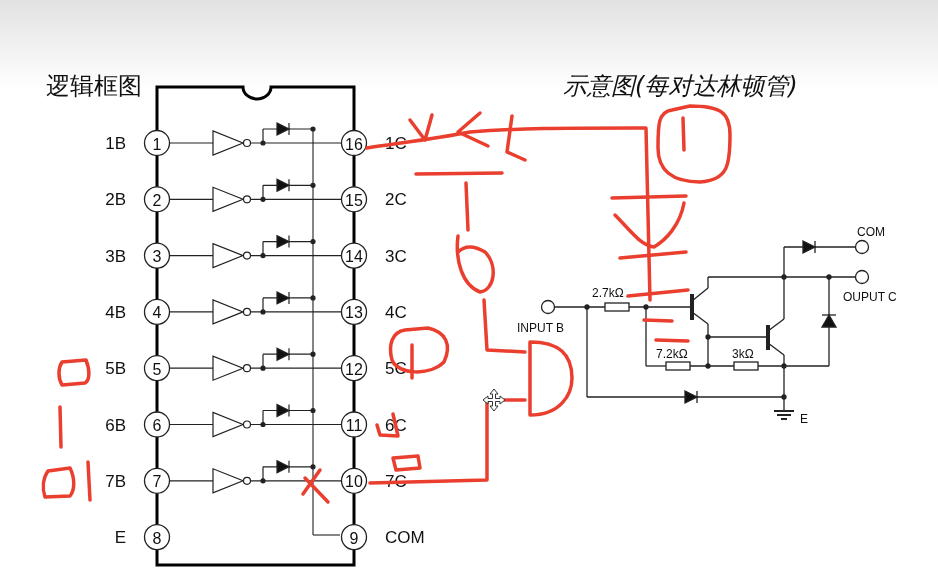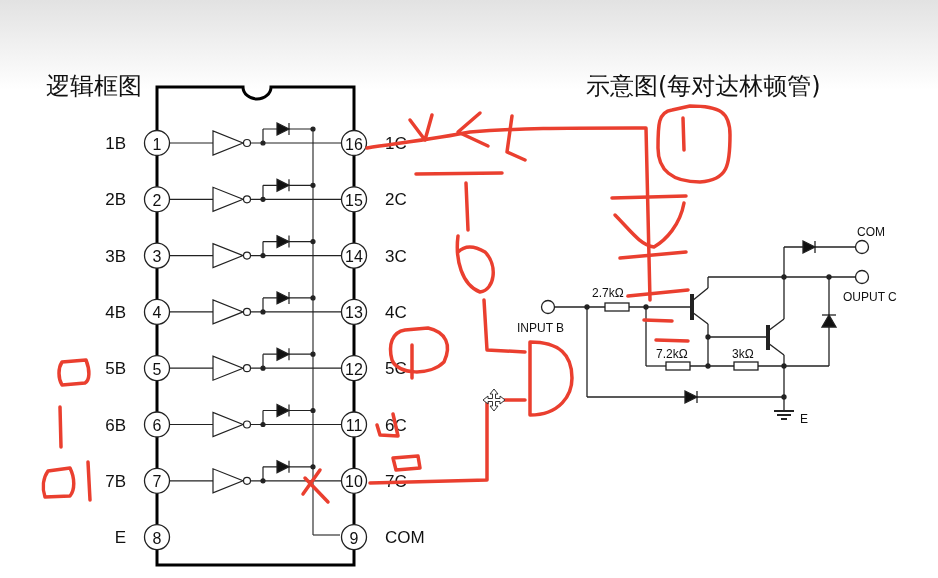--- a/index.html
+++ b/index.html
@@ -1,20 +1,20 @@
 <!DOCTYPE html>
 <html><head>
 <meta charset="utf-8">
 <style>
   html,body{margin:0;padding:0;}
   body{width:938px;height:578px;overflow:hidden;background:#fff;font-family:"Liberation Sans","DejaVu Sans",sans-serif;position:relative;}
   .topband{position:absolute;left:0;top:0;width:938px;height:90px;background:linear-gradient(#e2e2e2,#ffffff);}
   .title{position:absolute;top:34px;font-size:24px;color:#111;font-family:"DejaVu Sans",sans-serif;margin-top:36px;}
   #title-left{left:46px;}
-  #title-right{left:586px;}
+  #title-right{left:563px;font-style:italic;}
   svg{position:absolute;left:0;top:0;}
   .lbl{font-family:"Liberation Sans",sans-serif;font-size:17px;fill:#111;}
   .pinnum{font-family:"Liberation Sans",sans-serif;font-size:16px;fill:#111;text-anchor:middle;dominant-baseline:central;}
   .small{font-family:"Liberation Sans",sans-serif;font-size:12px;fill:#111;}
   .ink{fill:none;stroke:#ea3f2f;stroke-width:3.5;stroke-linecap:round;stroke-linejoin:round;}
 </style>
 </head>
 <body>
 
 <div class="topband"></div>

